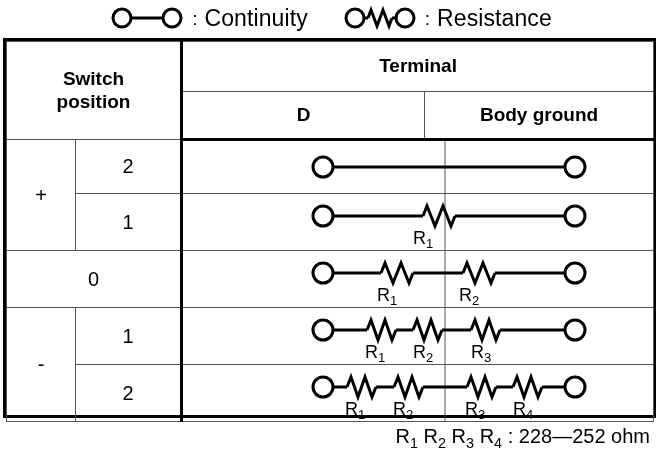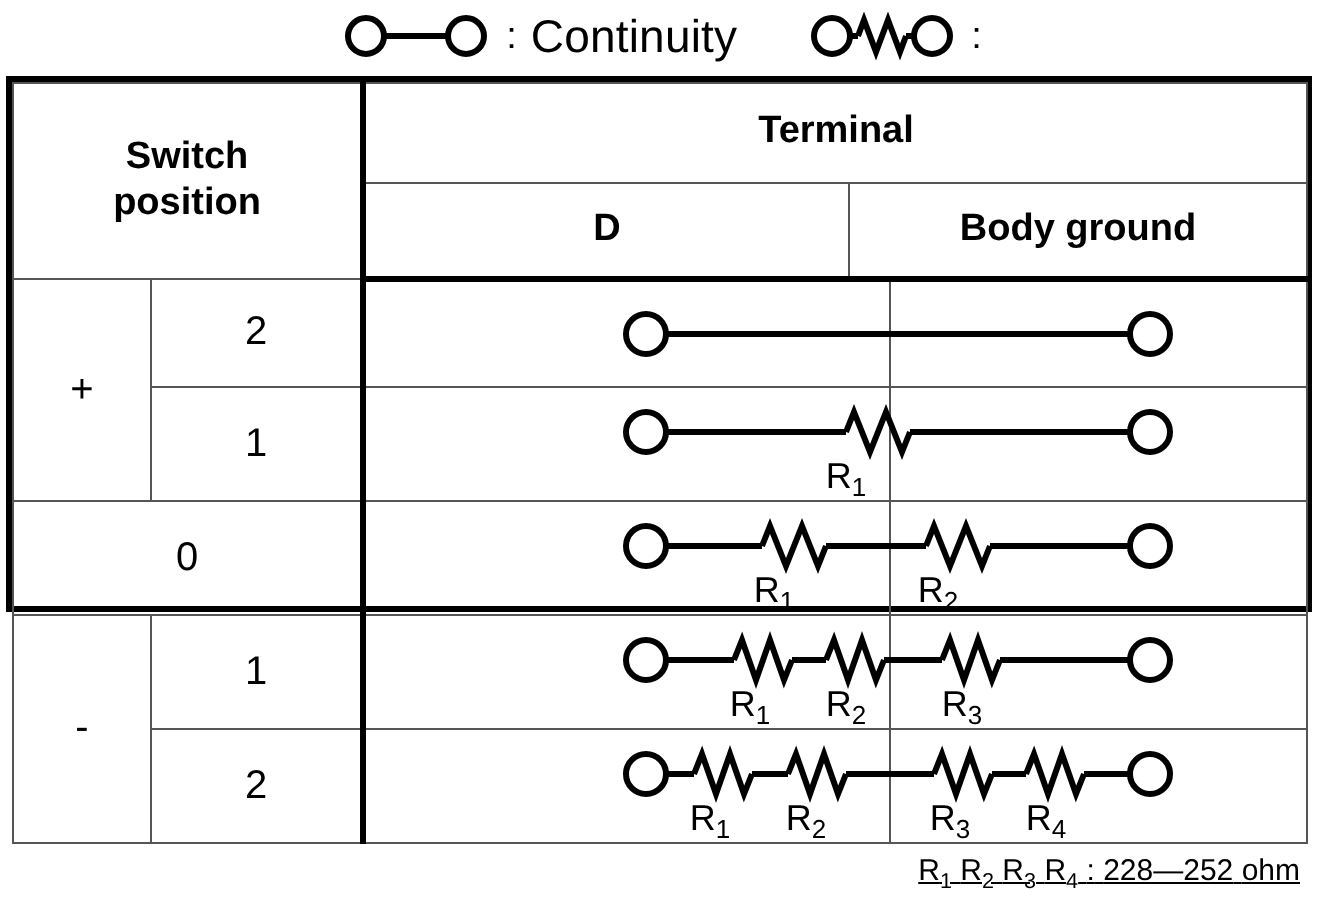--- a/index.html
+++ b/index.html
@@ -17,21 +17,21 @@
     position:absolute;left:0;top:0;width:661px;height:36px;
     display:flex;align-items:center;justify-content:center;gap:34px;
   }
   .legend-item{display:flex;align-items:center;gap:7px;}
   .legend-label{font-size:23px;font-weight:400;letter-spacing:.1px;line-height:1;}
   .legend-colon{font-size:19px;line-height:1;}
 
   
   #wiring-table{
     position:absolute;left:3px;top:38px;
-    width:653px;height:268px;
+    width:653px;height:380px;
     border:3px solid #000;
     box-sizing:border-box;
     background:#fff;
   }
   .tbl{width:100%;height:100%;border-collapse:collapse;table-layout:fixed;}
   .tbl td{
     border:1px solid #555;
     padding:0;
     text-align:center;
     vertical-align:middle;
@@ -46,25 +46,24 @@
   .thick-right{border-right:3px solid #000 !important;}
 
   
   .circuit-cell{padding:0;}
   .circuit-wrap{position:relative;width:100%;height:100%;padding-left:12px;}
 
   
   #footnote{
     position:absolute;left:0;top:421px;width:656px;height:30px;
     text-align:right;
-    font-size:15px;
+    font-size:20px;
     line-height:30px;
     padding-right:6px;
     box-sizing:border-box;
-    text-decoration:underline;
   }
   sub{font-size:.72em;}
   svg{display:block;}
 </style>
 </head>
 <body>
 
 <div id="legend">
 
   <div class="legend-item">
@@ -83,20 +82,21 @@
     <span>
       <svg width="76" height="26" viewBox="0 0 76 26">
         <line x1="14" y1="13" x2="26" y2="13" stroke="#000" stroke-width="3"></line>
         <polyline points="26,13 29,5 35,21 41,5 47,21 50,13" fill="none" stroke="#000" stroke-width="3" stroke-linejoin="miter" stroke-linecap="butt"></polyline>
         <line x1="50" y1="13" x2="62" y2="13" stroke="#000" stroke-width="3"></line>
         <circle cx="13" cy="13" r="9" fill="#fff" stroke="#000" stroke-width="3"></circle>
         <circle cx="63" cy="13" r="9" fill="#fff" stroke="#000" stroke-width="3"></circle>
       </svg>
     </span>
     <span class="legend-colon">:</span>
+    <span class="legend-label">Resistance</span>
   </div>
 
 </div>
 
 <div id="wiring-table">
   <table class="tbl">
     <colgroup>
       <col style="width:69px">
       <col style="width:106px">
       <col style="width:243px">

